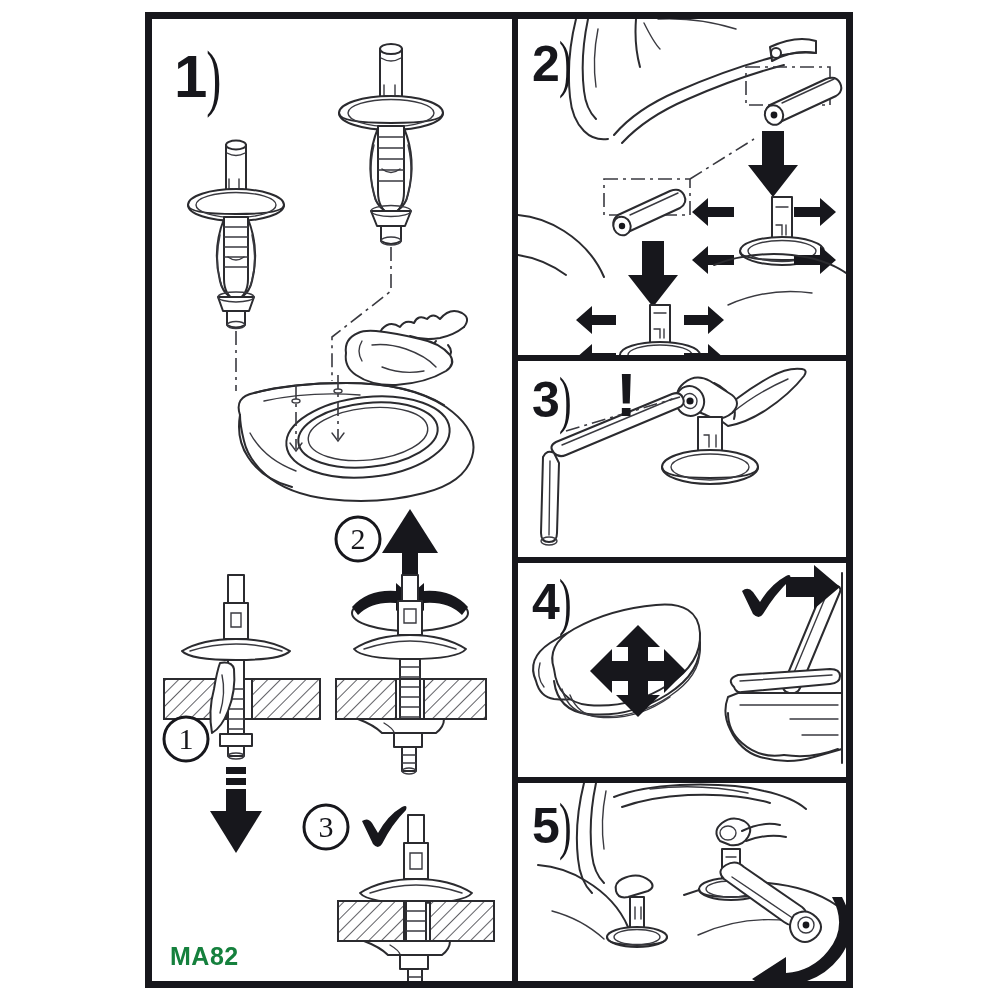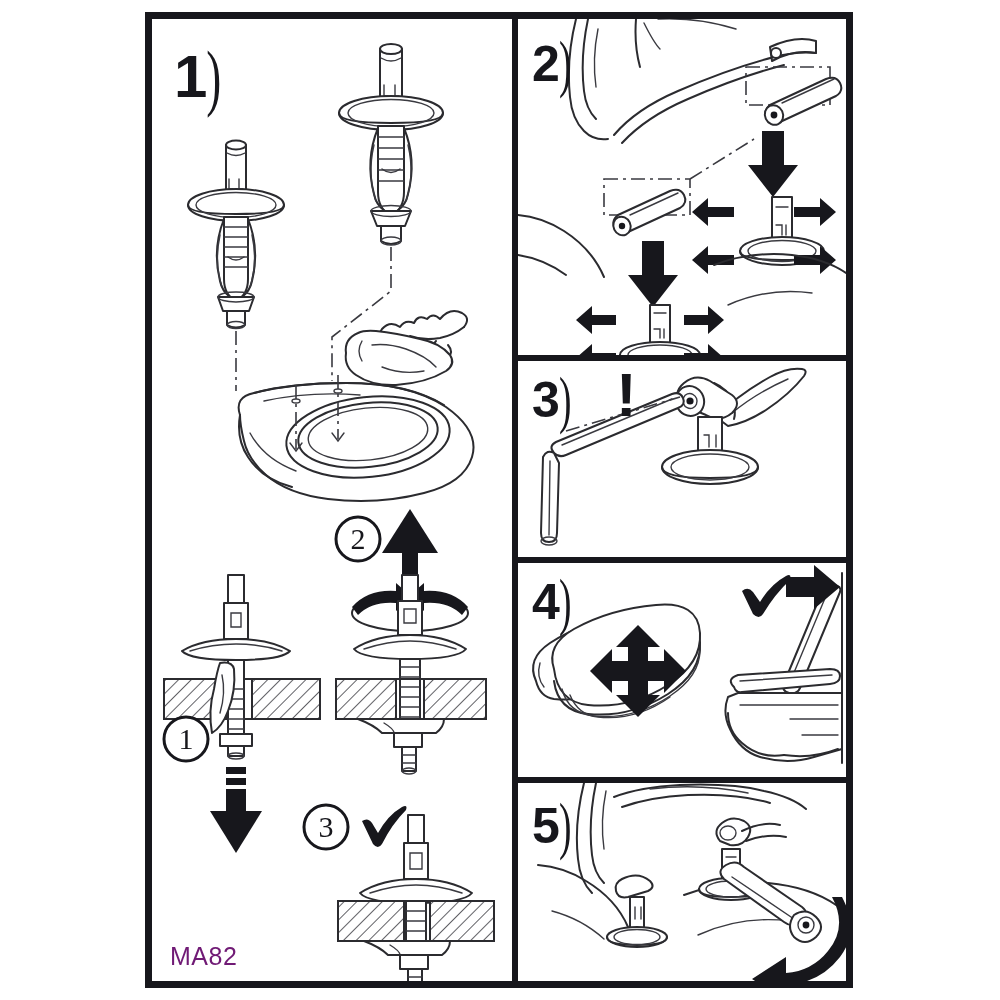--- a/index.html
+++ b/index.html
@@ -52,22 +52,22 @@
     font-family: "Liberation Serif", serif;
     display: inline-block;
     transform: scaleX(0.75) scaleY(1.25);
     margin-left: -2px;
   }
   .code-label {
     position: absolute;
     left: 18px;
     bottom: 10px;
     font-size: 25px;
-    font-weight: normal;
-    color: #701a75;
+    font-weight: bold;
+    color: #15803d;
     letter-spacing: 0.5px;
   }
   .bang {
     position: absolute;
     font-weight: bold;
     color: #17171c;
     line-height: 0.85;
     font-family: "Liberation Sans", sans-serif;
   }
   svg { display: block; overflow: visible; }

